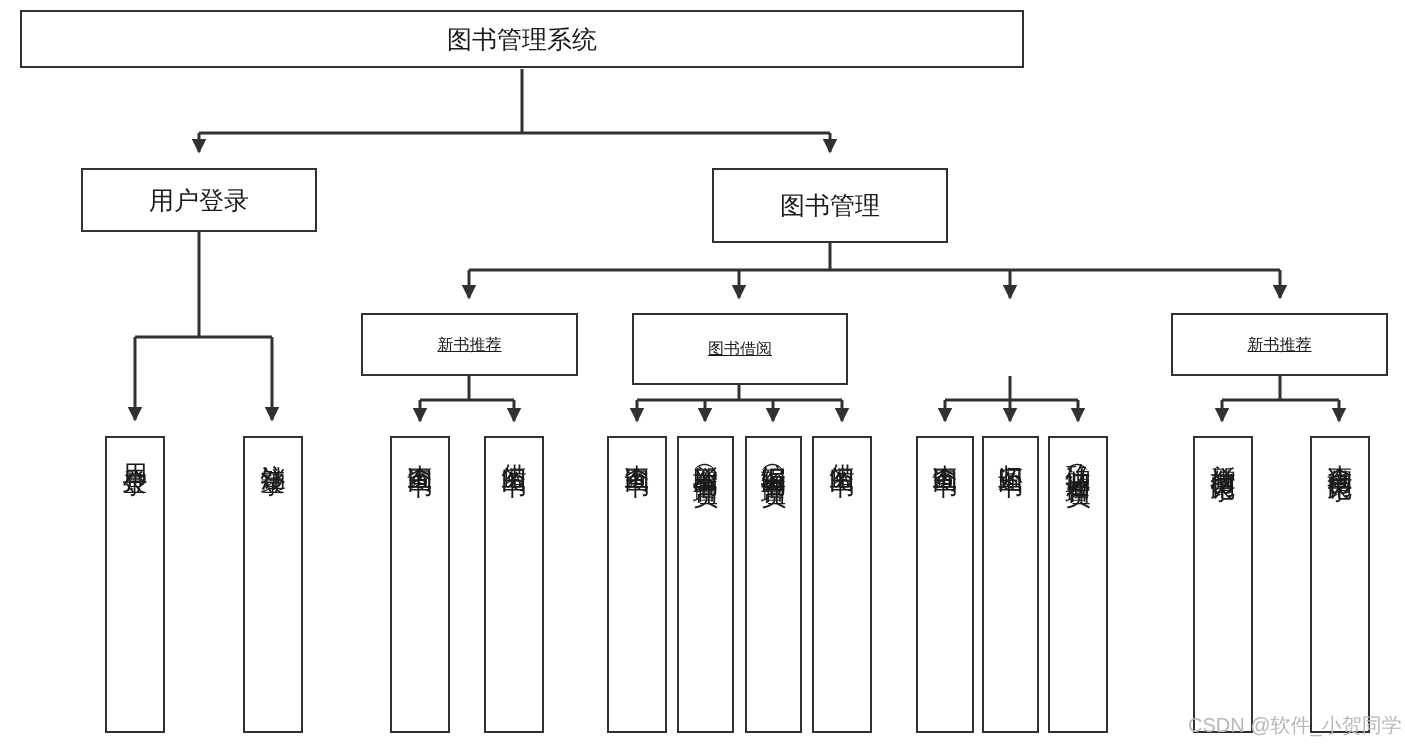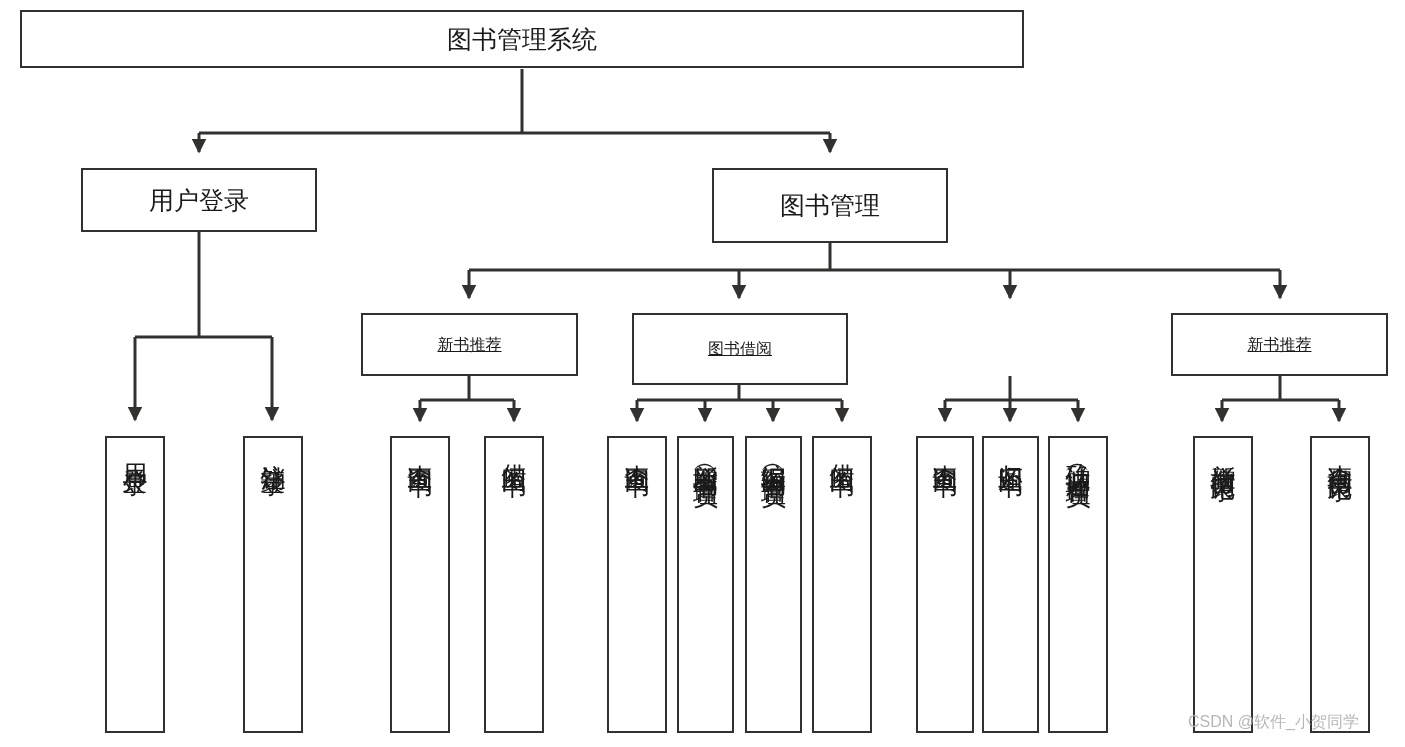--- a/index.html
+++ b/index.html
@@ -50,21 +50,21 @@
     writing-mode: vertical-rl;
     text-orientation: upright;
     font-size: 25px;
     letter-spacing: 3px;
     line-height: 1.0;
   }
   .watermark {
     position: absolute;
     left: 1188px;
     top: 712px;
-    font-size: 16px;
+    font-size: 20px;
     color: #b7b7b7;
     white-space: nowrap;
     font-family: "Liberation Sans", "DejaVu Sans", sans-serif;
   }
 </style>
 </head>
 <body>
 
 <div id="canvas">
 

